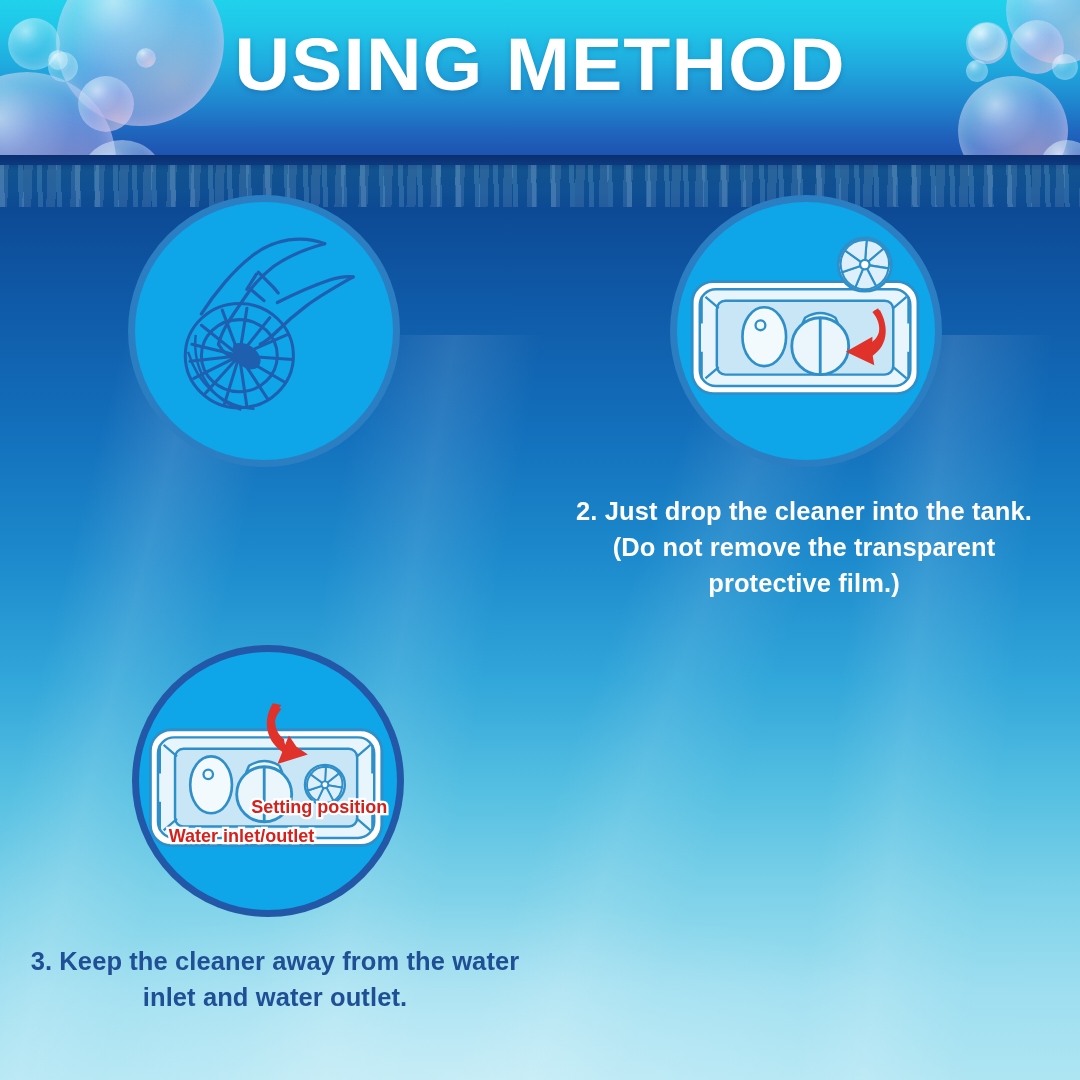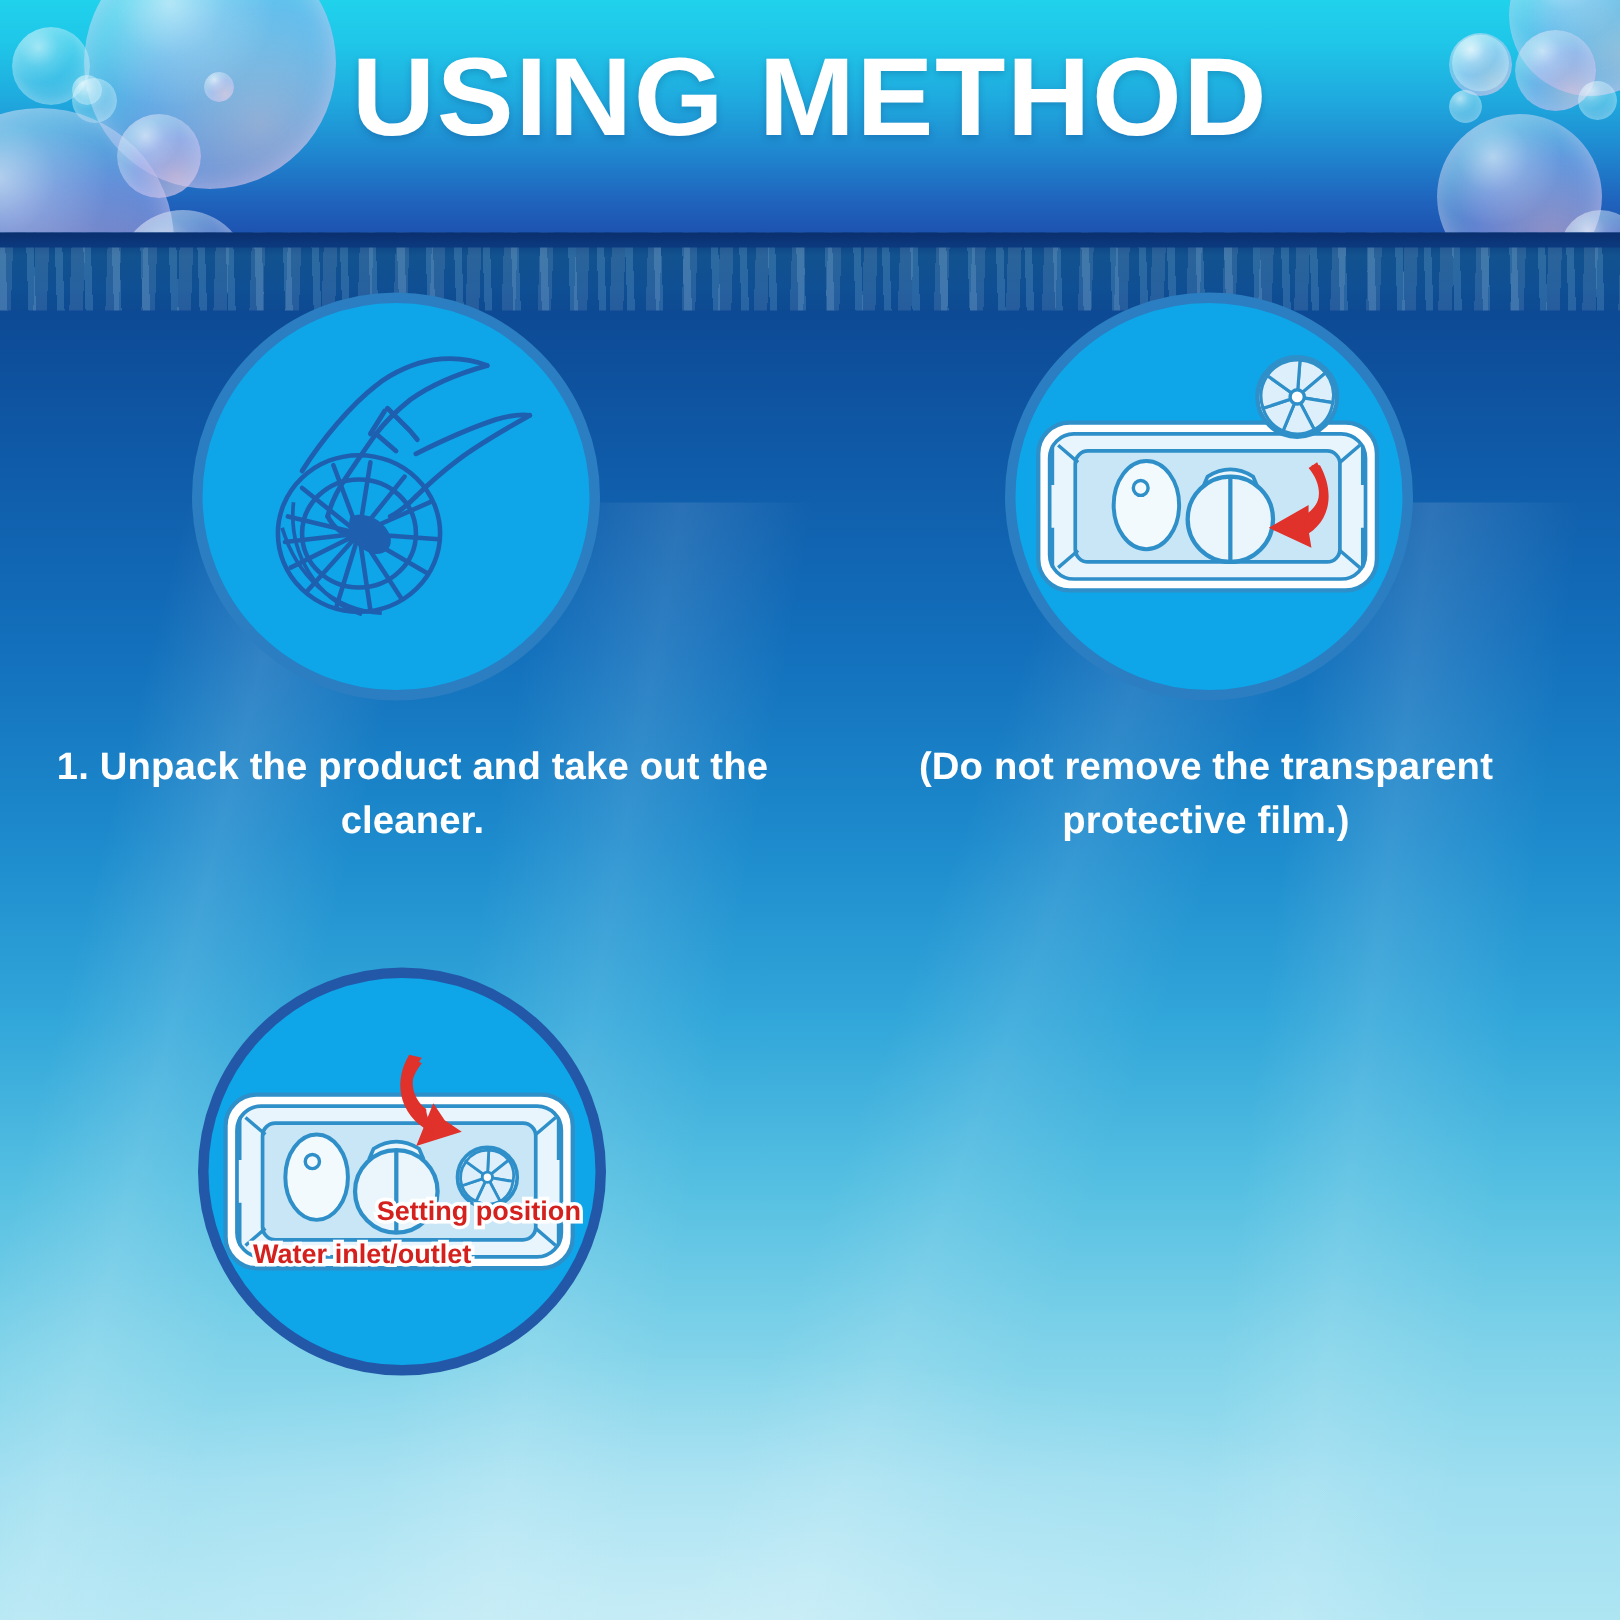--- a/index.html
+++ b/index.html
@@ -227,24 +227,20 @@
           <g fill="#1f5fb0">
             <path d="M104 150 C114 146 128 152 132 164 C134 172 128 178 120 176 C108 173 100 162 104 150 Z"></path>
           </g>
 
           <g fill="none" stroke="#1f5fb0" stroke-width="2.6">
             <path d="M56 158 C66 192 92 216 126 218"></path>
             <path d="M64 140 C60 176 80 208 112 219"></path>
           </g>
         </svg>
       </div>
-      <div class="caption cap-light">
-        <span class="ln">1. Unpack the product and</span>
-        <span class="ln">take out the cleaner.</span>
-      </div>
     </div>
 
     <div class="cell cell-2">
       <div class="circle circle-top c2">
         <svg viewBox="0 0 272 272">
 
           <rect x="16" y="84" width="238" height="118" rx="22" fill="#ffffff" stroke="#2f8fc9" stroke-width="3"></rect>
           <rect x="24" y="92" width="222" height="102" rx="17" fill="#e8f5fc" stroke="#2f8fc9" stroke-width="2.6"></rect>
 
           <rect x="42" y="104" width="186" height="78" rx="9" fill="#c9e6f7" stroke="#2f8fc9" stroke-width="2.6"></rect>
@@ -276,20 +272,21 @@
           </g>
 
           <g>
             <path d="M212 112 C222 132 218 154 200 162 L204 150 C216 142 216 128 206 116 Z" fill="#e0312a"></path>
             <path d="M206 142 L178 158 L208 172 L206 160 L206 154 Z" fill="#e0312a"></path>
             <path d="M214 114 C226 136 220 158 198 166 C202 158 205 154 205 148 C216 140 218 126 208 114 Z" fill="#e0312a"></path>
           </g>
         </svg>
       </div>
       <div class="caption cap-light cap-2">
+        <span class="ln">2. Just drop the cleaner into the tank.</span>
         <span class="ln">(Do not remove the transparent</span>
         <span class="ln">protective film.)</span>
       </div>
     </div>
 
     <div class="cell cell-3">
       <div class="circle circle-bot c3">
         <svg viewBox="0 0 272 272">
           <rect x="12" y="82" width="244" height="122" rx="22" fill="#ffffff" stroke="#2f8fc9" stroke-width="3"></rect>
           <rect x="20" y="90" width="228" height="106" rx="17" fill="#e8f5fc" stroke="#2f8fc9" stroke-width="2.6"></rect>
@@ -327,19 +324,23 @@
           </g>
 
           <g>
             <text x="190" y="170" text-anchor="middle" font-family="Liberation Sans, sans-serif" font-size="19" font-weight="700" fill="#d4211d" stroke="#ffffff" stroke-width="5" paint-order="stroke">Setting position</text>
           </g>
           <g>
             <text x="108" y="200" text-anchor="middle" font-family="Liberation Sans, sans-serif" font-size="19" font-weight="700" fill="#d4211d" stroke="#ffffff" stroke-width="5" paint-order="stroke">Water inlet/outlet</text>
           </g>
         </svg>
       </div>
+      <div class="caption cap-dark">
+        <span class="ln">3. Keep the cleaner away from the</span>
+        <span class="ln">water inlet and water outlet.</span>
+      </div>
     </div>
 
     <div class="cell cell-4">
     </div>
 
   </div>
 </div>
 
 </body></html>

